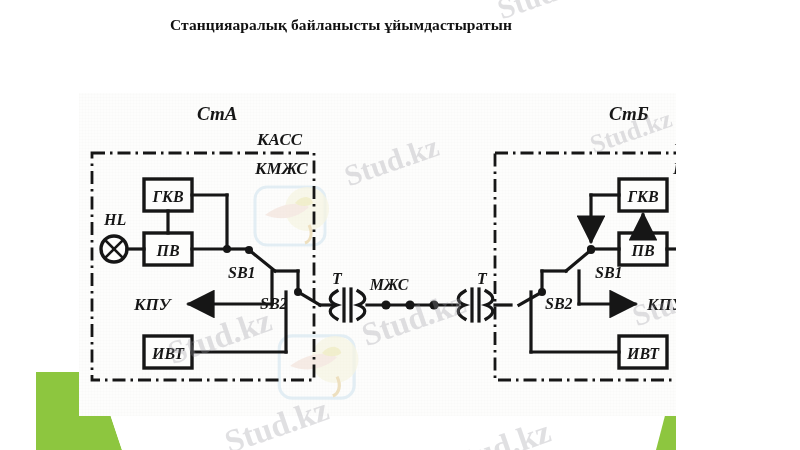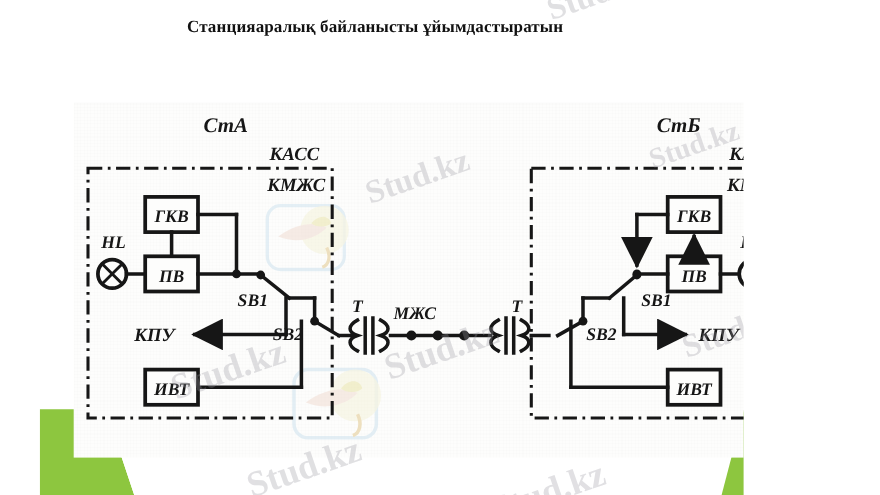--- a/index.html
+++ b/index.html
@@ -23,21 +23,21 @@
     font-family:"Liberation Serif", serif;
     font-weight:bold;
     font-size:15.5px;
     line-height:1.38;
     color:#111111;
     letter-spacing:0.1px;
   }
 
   
   .figure-card{
-    position:absolute;left:31px;top:93px;width:673px;height:323px;
+    position:absolute;left:43px;top:93px;width:673px;height:323px;
     background:#fdfdfc;
     overflow:hidden;
   }
   .figure-card .paper-noise{
     position:absolute;inset:0;
     background-image:
       repeating-linear-gradient(0deg, rgba(0,0,0,0.012) 0 1px, rgba(0,0,0,0) 1px 3px),
       repeating-linear-gradient(90deg, rgba(0,0,0,0.012) 0 1px, rgba(0,0,0,0) 1px 3px);
     opacity:.8;
   }

